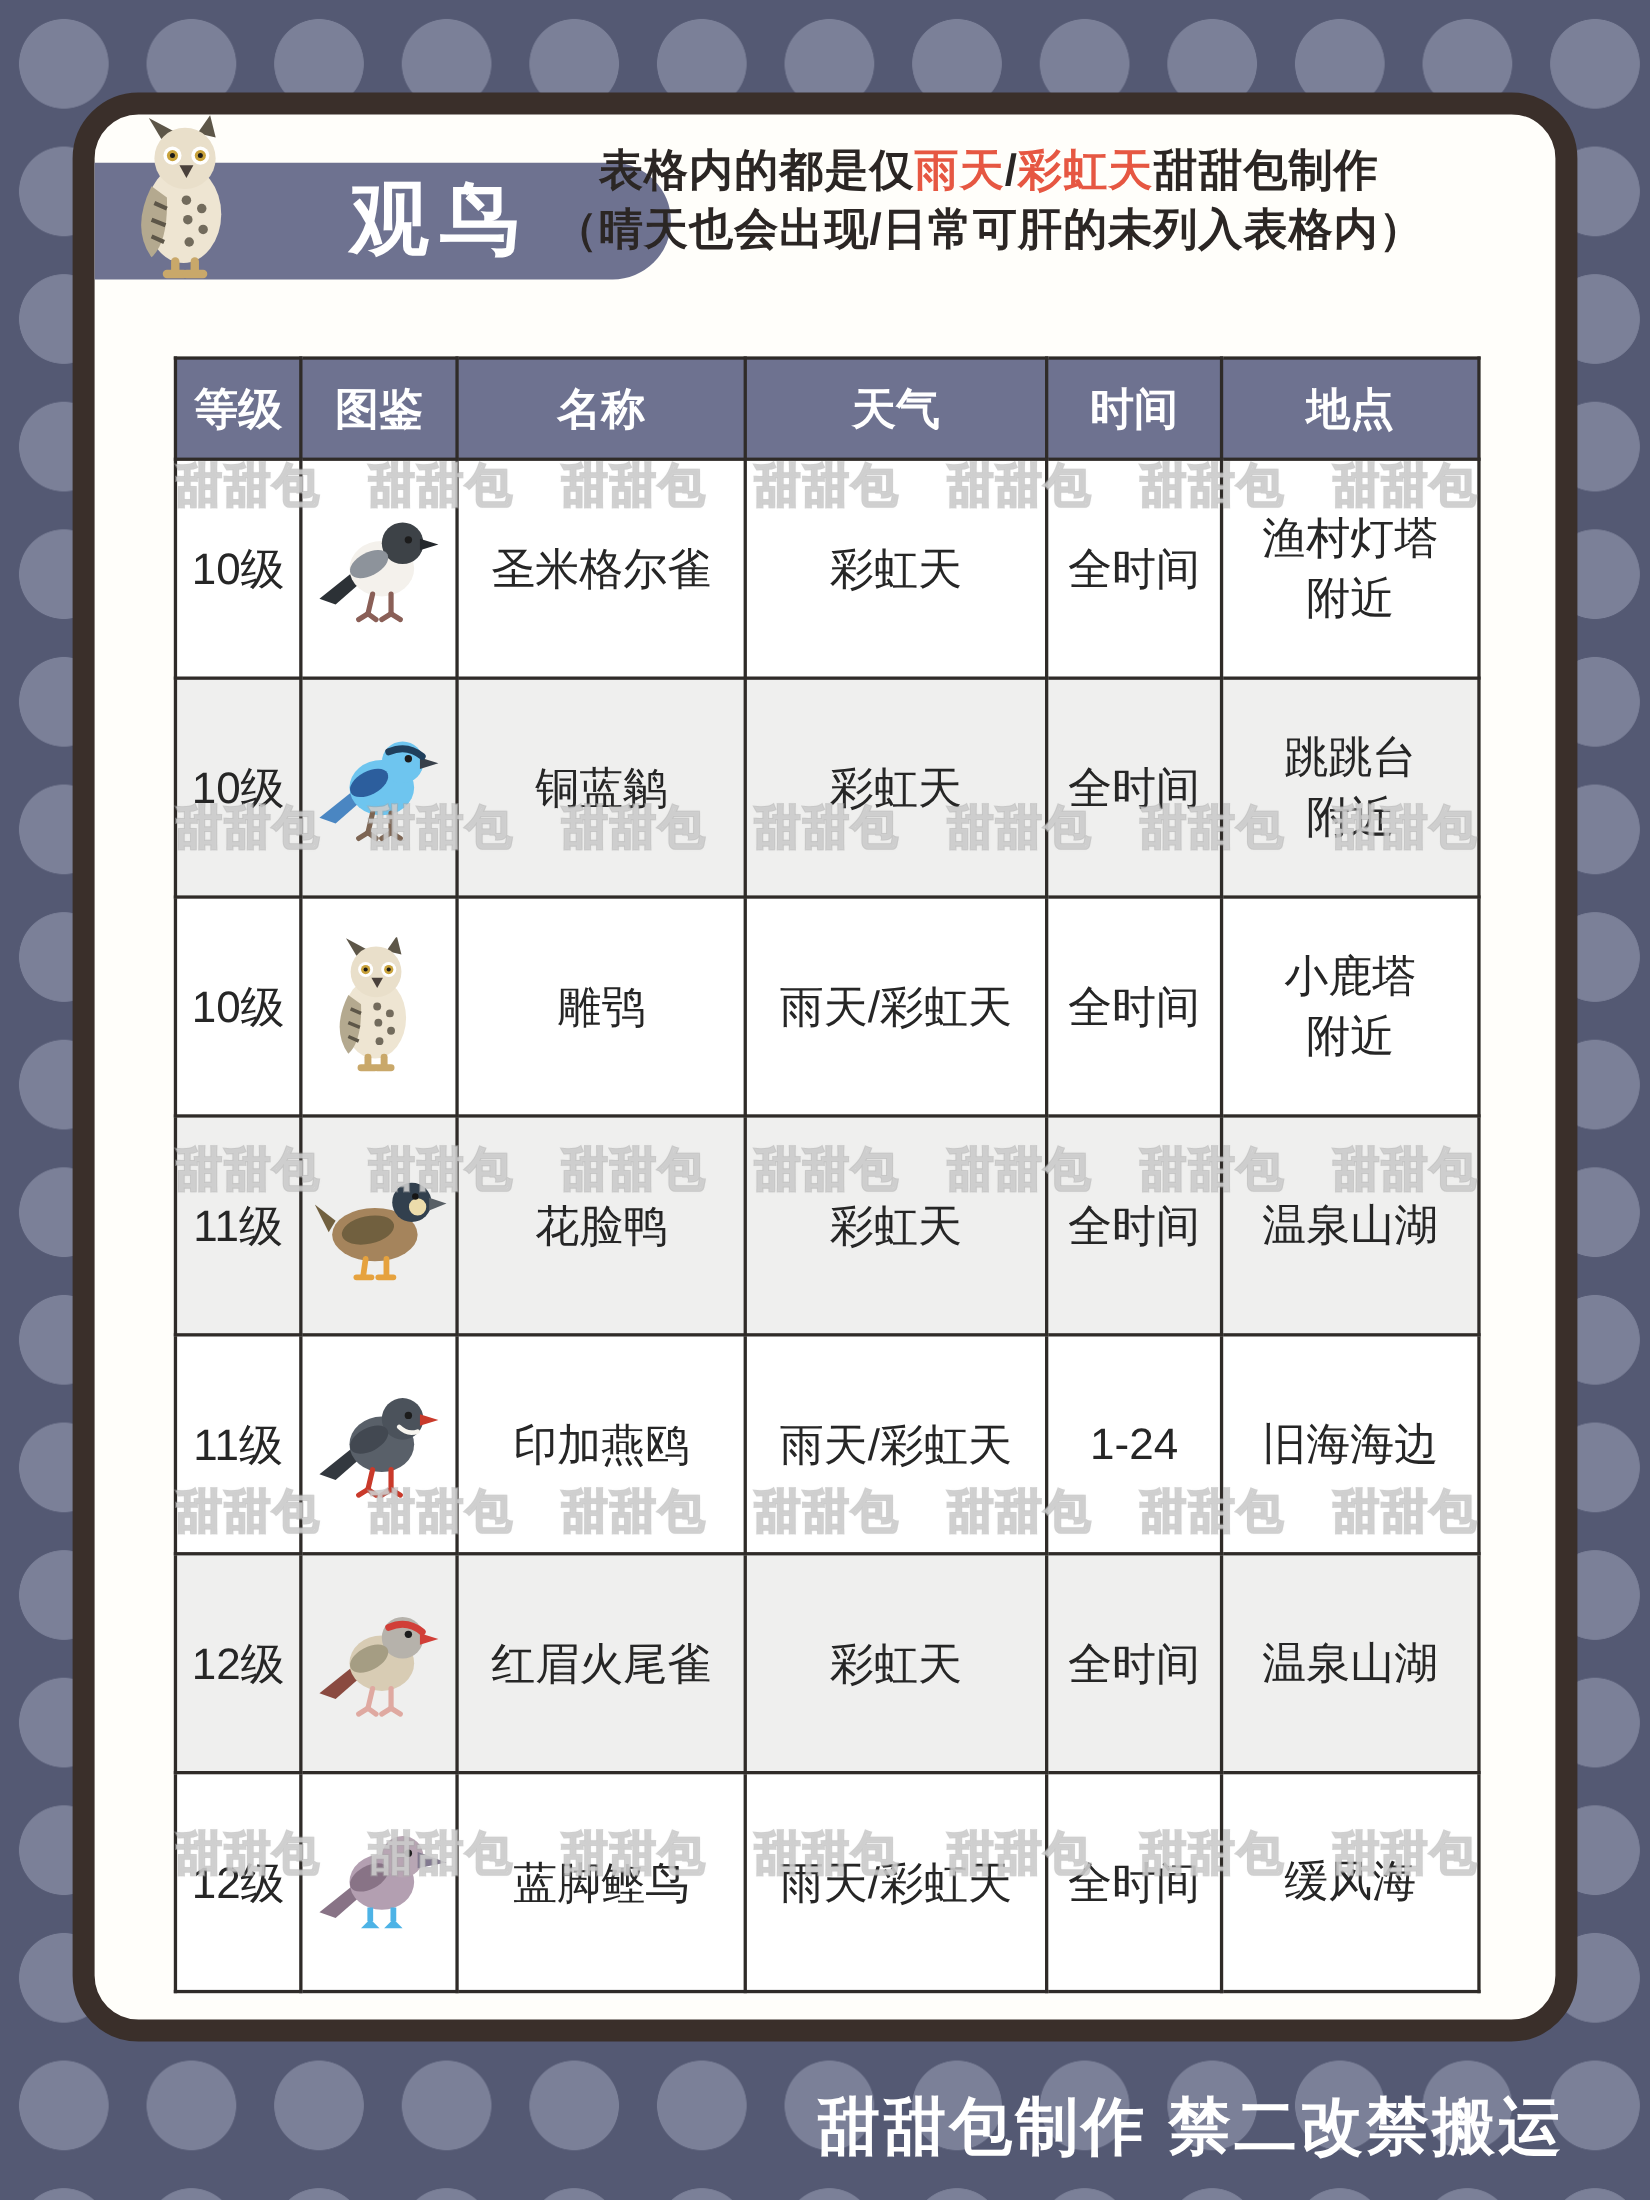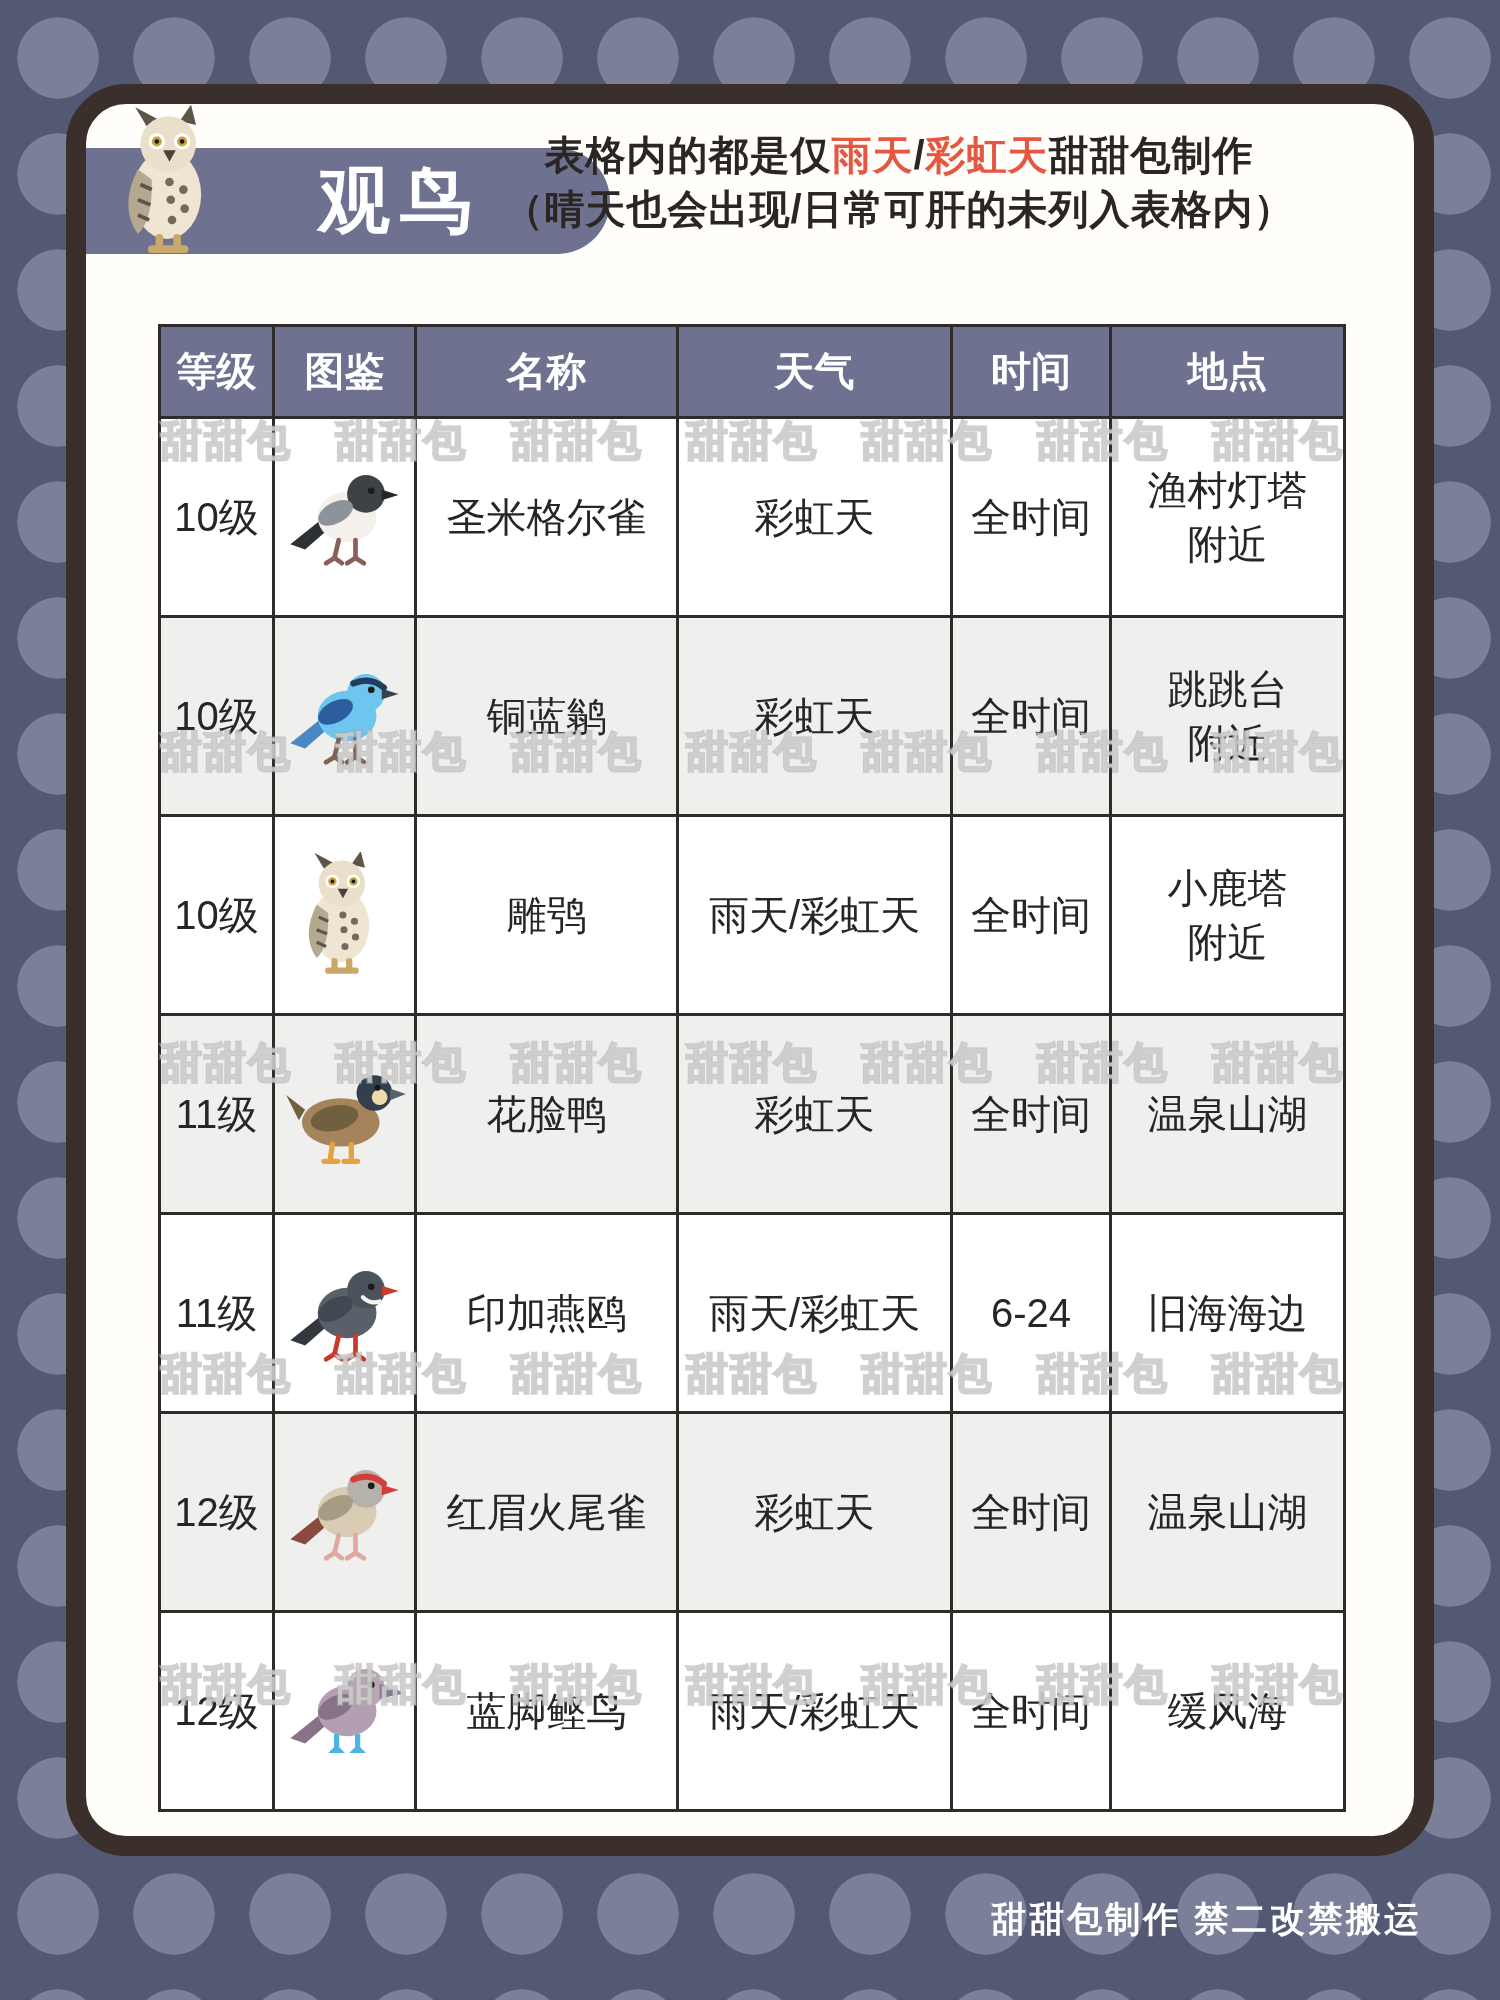--- a/index.html
+++ b/index.html
@@ -54,21 +54,21 @@
     justify-content:space-between; pointer-events:none; z-index:5;
   }
   .wm{
     font-size:42px; font-weight:bold; color:rgba(255,255,255,0.72);
     -webkit-text-stroke:2px rgba(170,170,170,0.5);
     text-shadow:0 0 2px rgba(160,160,160,0.4);
     letter-spacing:2px;
   }
   .footer{
     position:absolute; left:0; right:78px; top:1896px; text-align:right;
-    font-size:35px; font-weight:bold; color:#ffffff; letter-spacing:3px;
+    font-size:57px; font-weight:bold; color:#ffffff; letter-spacing:3px;
   }
 </style>
 </head>
 <body>
 
 <div class="page">
 
   <div class="card"></div>
 
   <div class="badge">
@@ -262,21 +262,21 @@
           <line x1="54" y1="82" x2="50" y2="99"></line>
                 <line x1="50" y1="99" x2="42" y2="104"></line>
                 <line x1="50" y1="99" x2="57" y2="104"></line>
           <line x1="70" y1="82" x2="70" y2="99"></line>
                 <line x1="70" y1="99" x2="62" y2="104"></line>
                 <line x1="70" y1="99" x2="78" y2="104"></line>
               </g>
     </svg></td>
           <td>印加燕鸥</td>
           <td>雨天/彩虹天</td>
-          <td>6-24</td>
+          <td>1-24</td>
           <td>
             <div class="loc-line">旧海海边</div>
           </td>
         </tr>
         <tr>
           <td>12级</td>
           <td class="bird-cell"><svg viewBox="0 0 120 120" xmlns="http://www.w3.org/2000/svg">
       <polygon points="38,62 8,86 22,91 46,70" fill="#8a4a40"></polygon>
       <ellipse cx="62" cy="60" rx="28" ry="24" fill="#d8ccb4"></ellipse>
       <circle cx="80" cy="38" r="18" fill="#b6b2ab"></circle>

